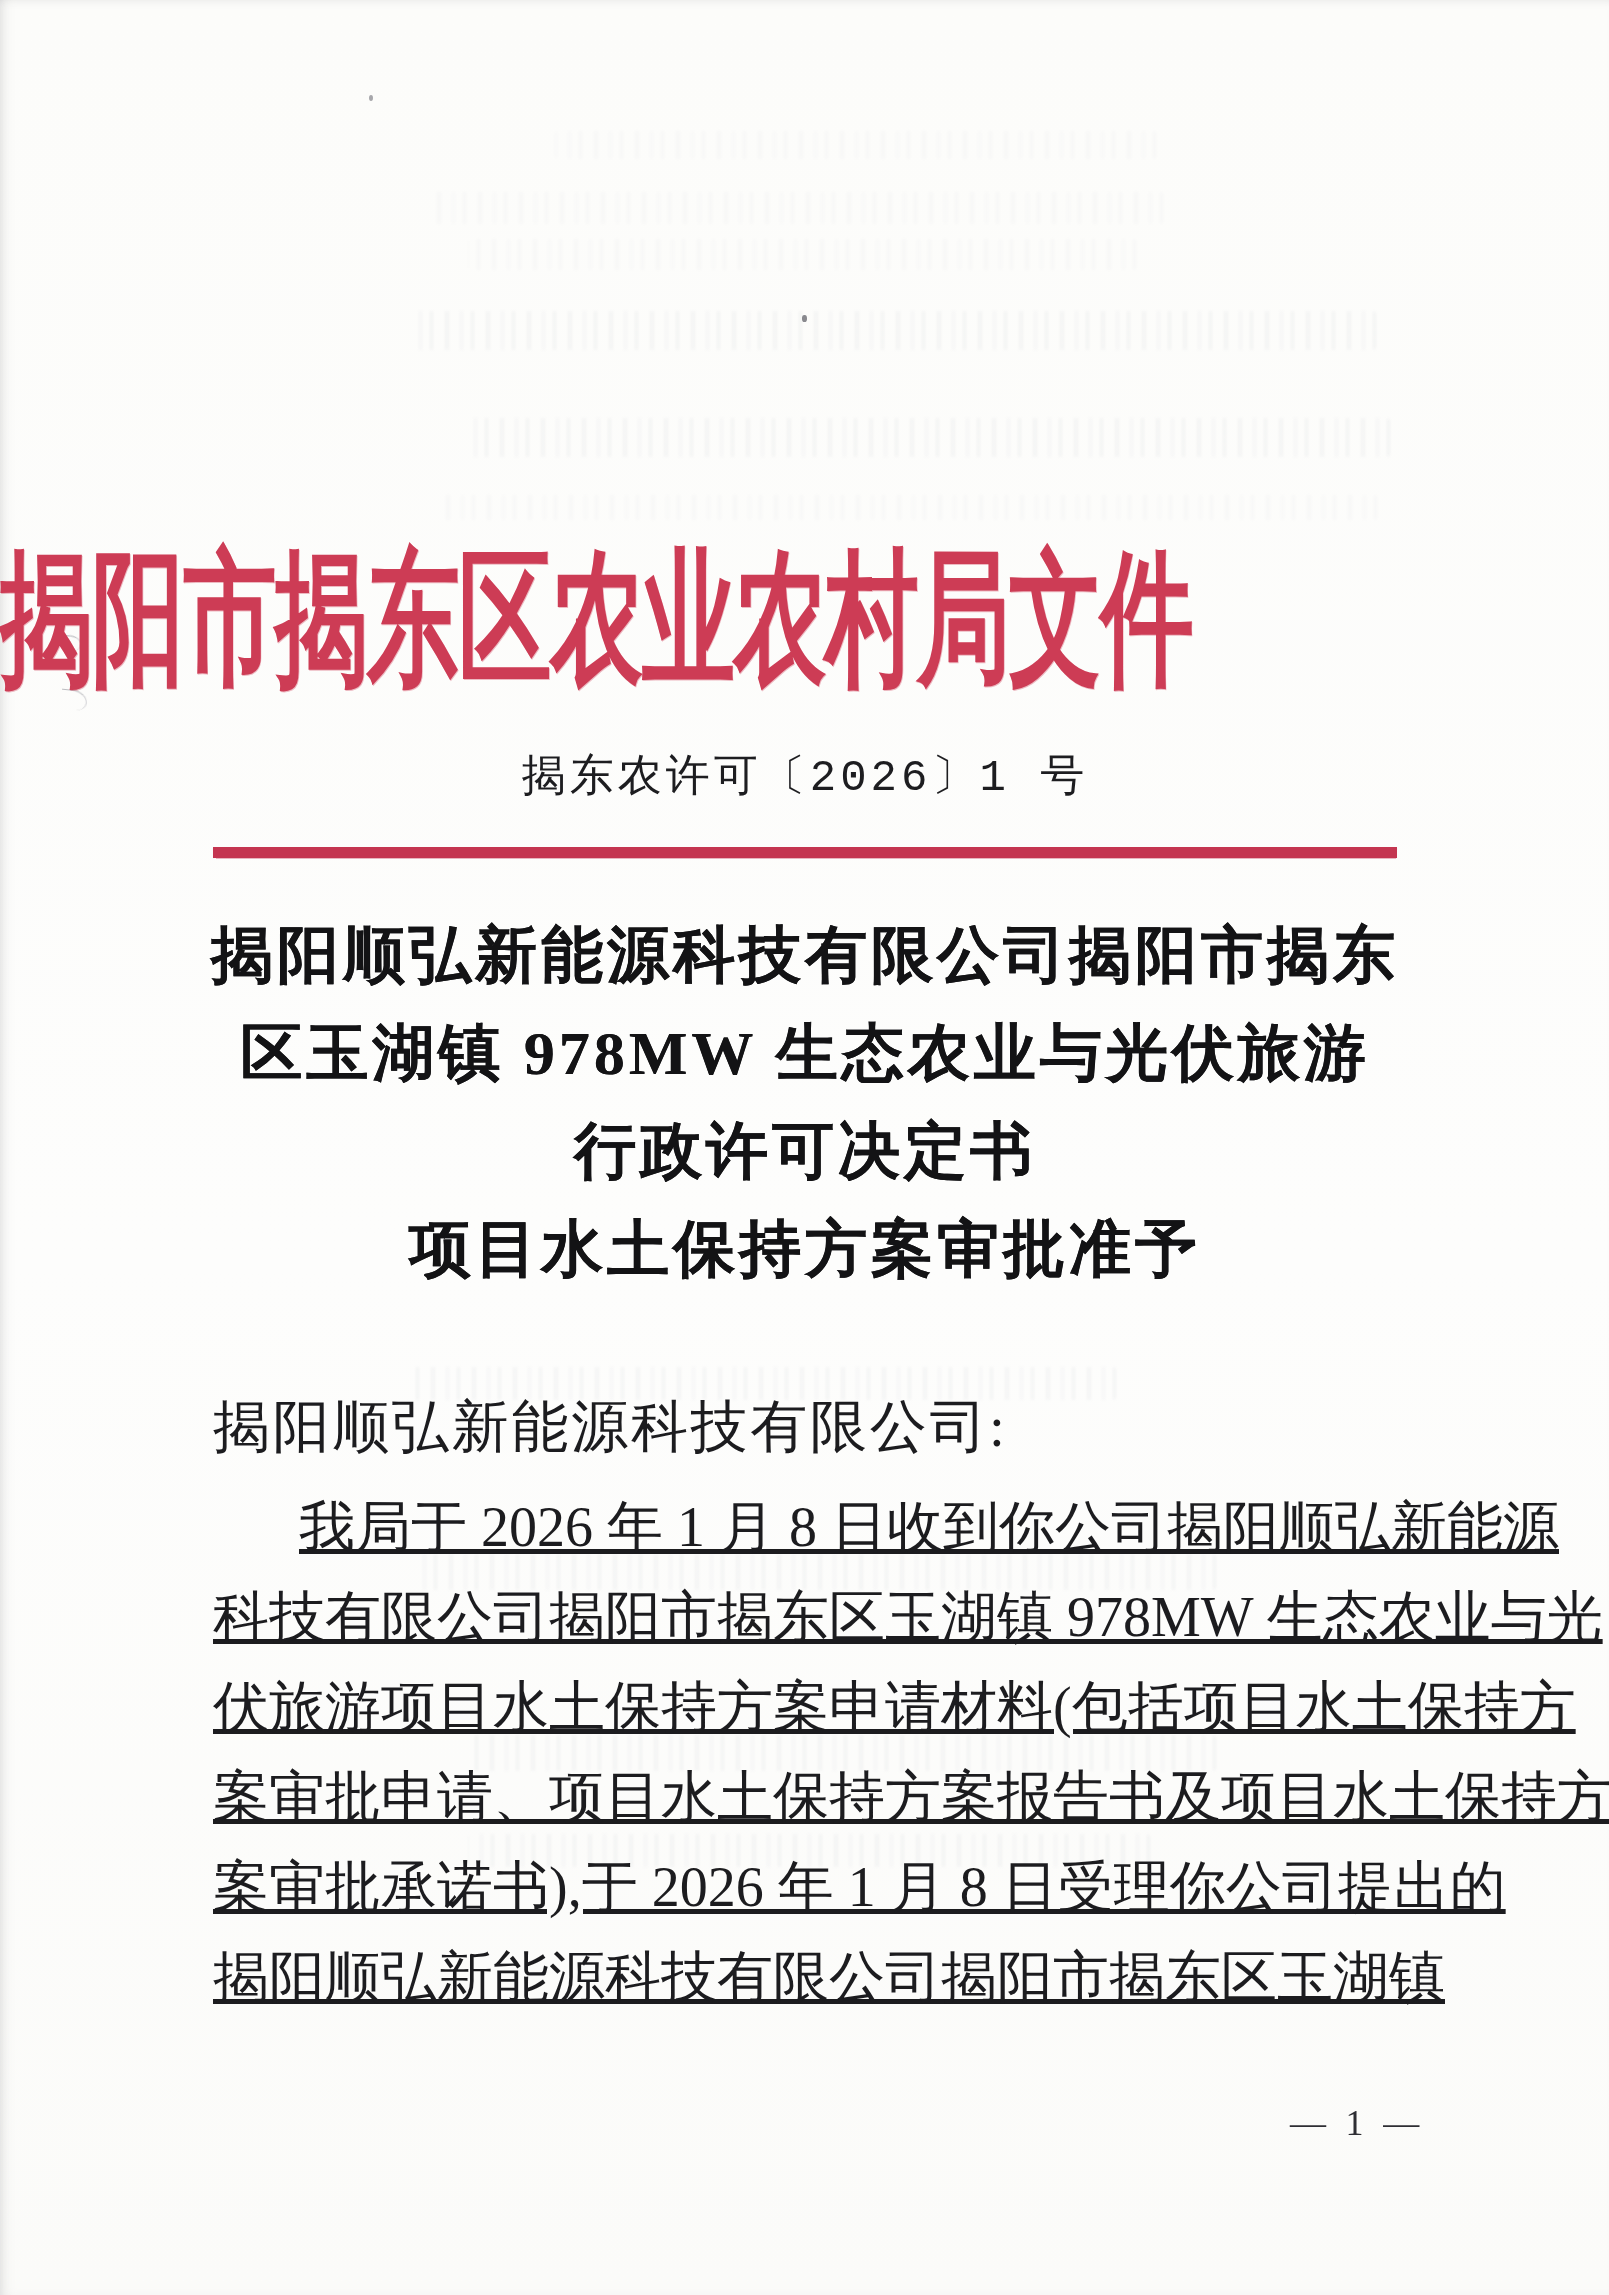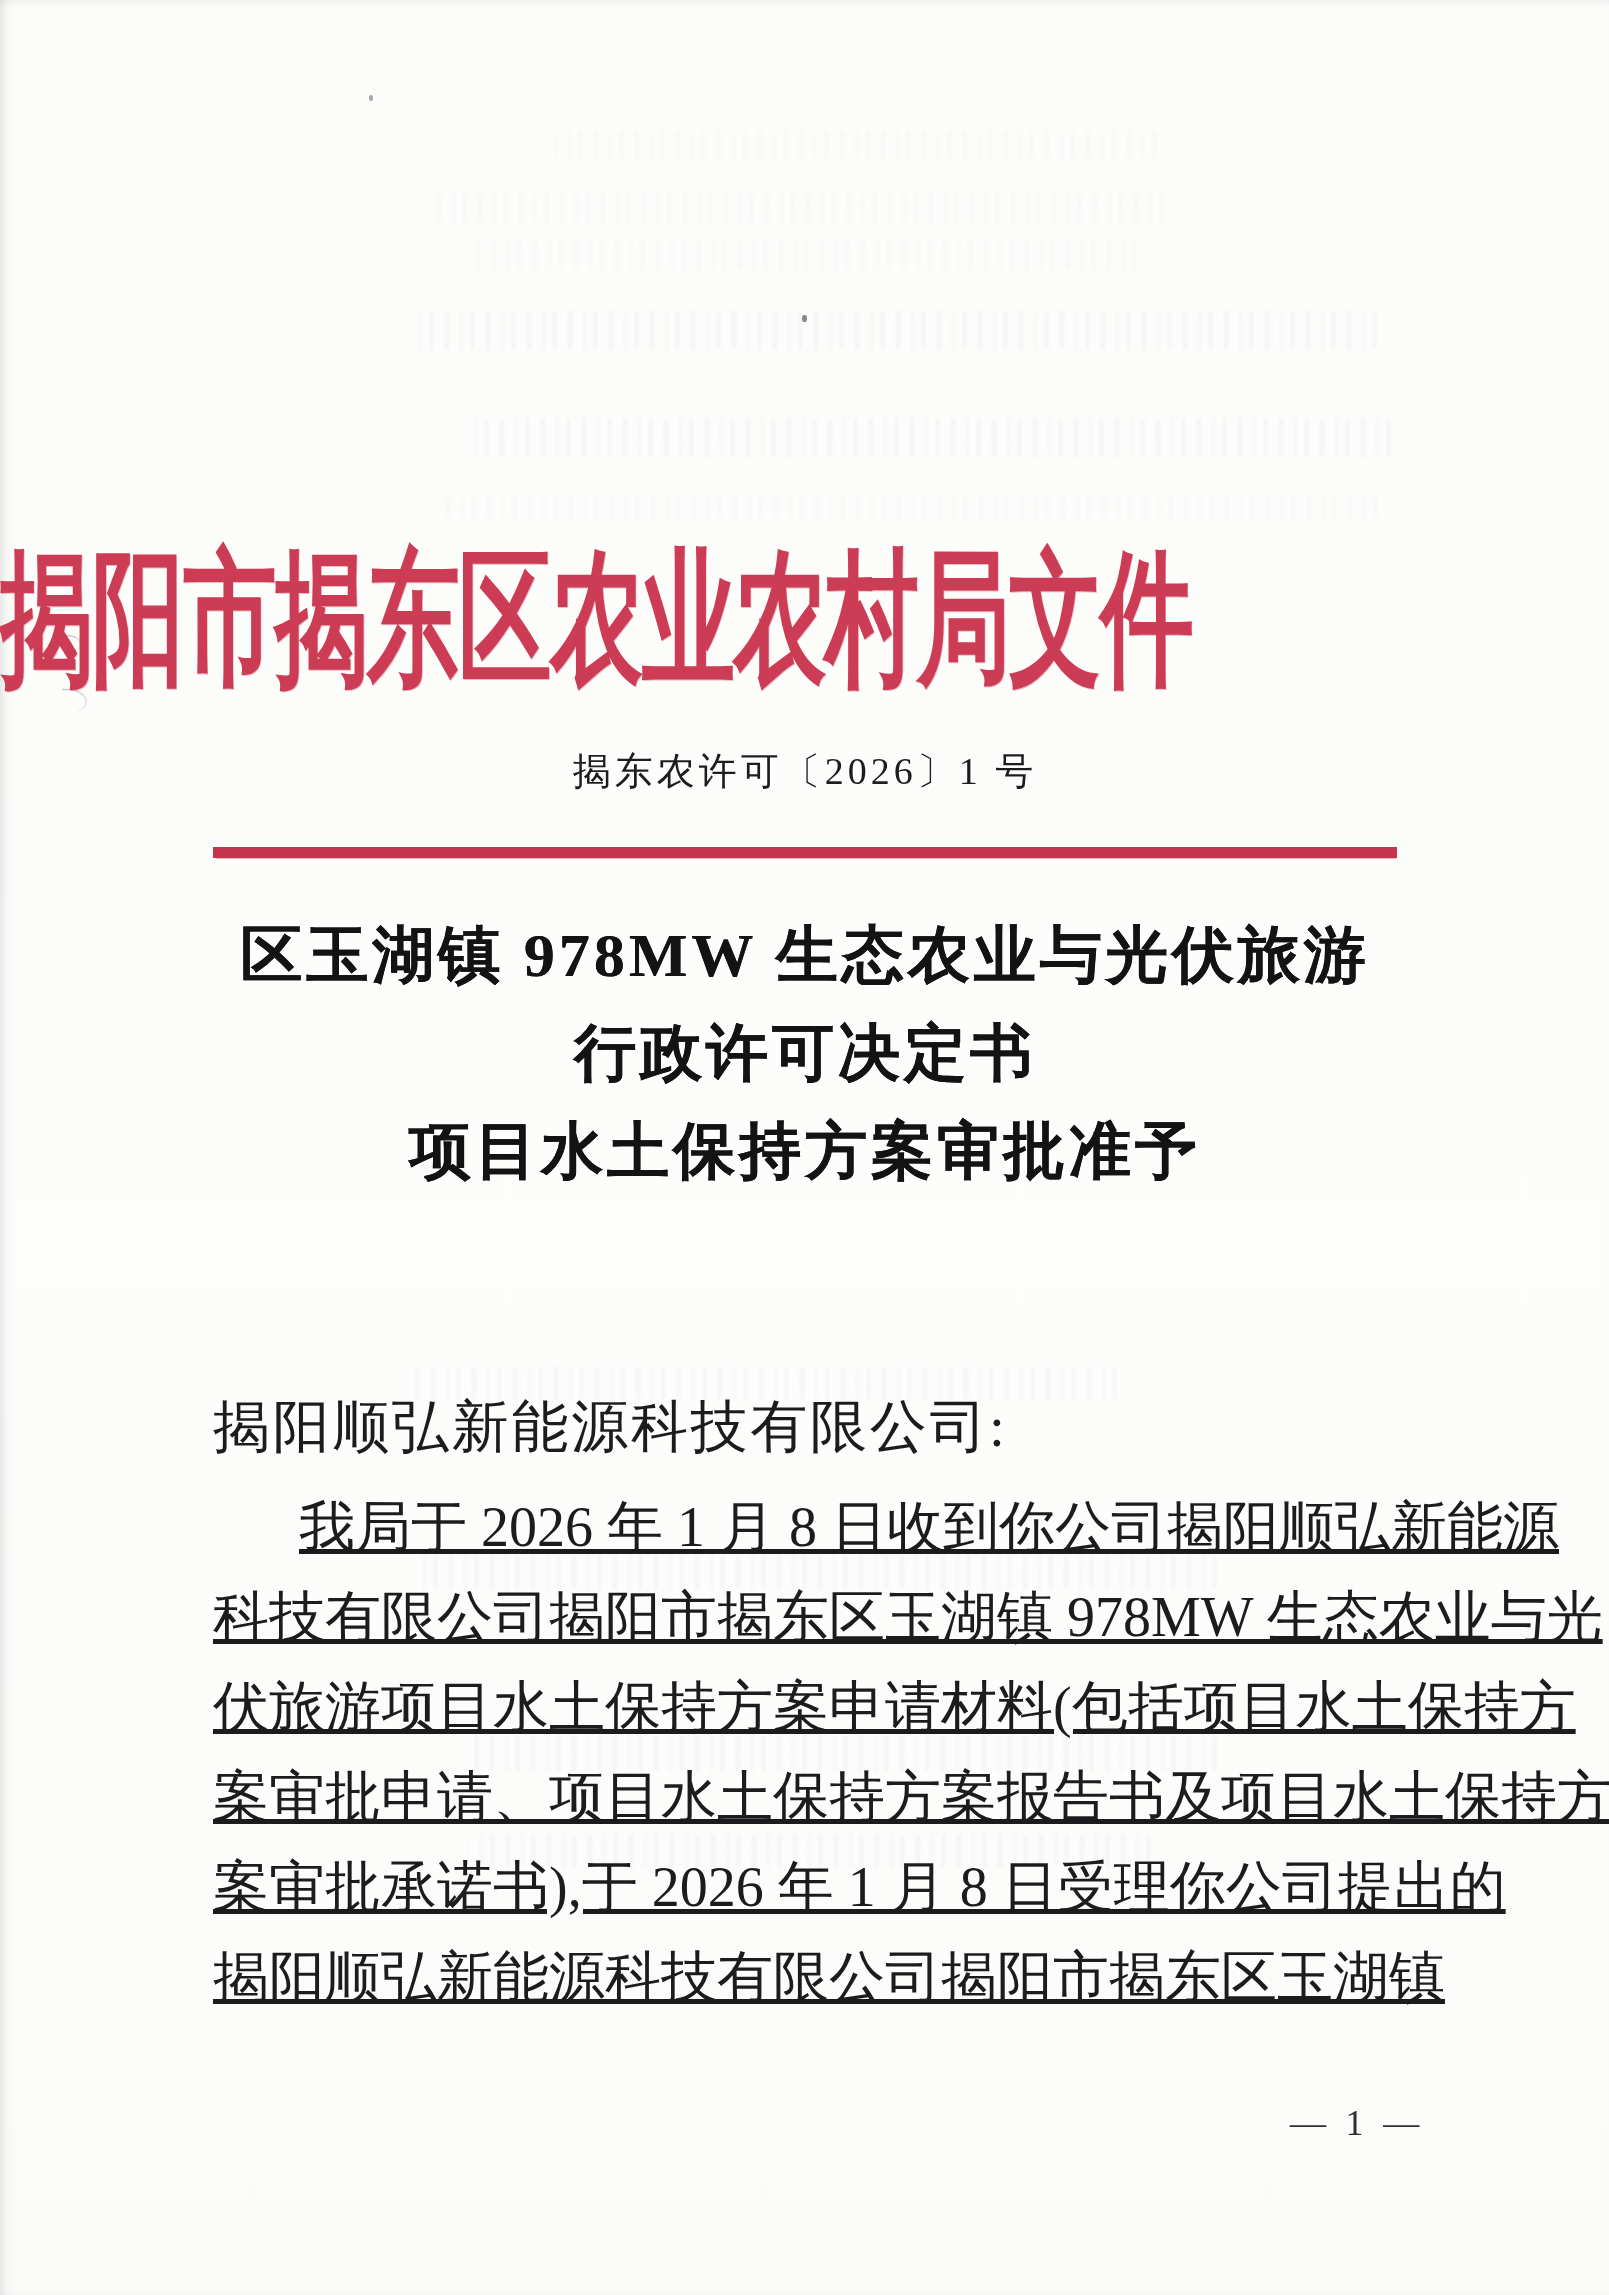--- a/index.html
+++ b/index.html
@@ -43,22 +43,23 @@
   }
   .header-title span{
     display:inline-block;
     font-size:93px;font-weight:bold;letter-spacing:-1.3px;
     transform:scaleY(1.58);transform-origin:top center;
     text-shadow:0.7px 0.7px 0 rgba(205,60,85,.35);
   }
 
   .doc-number{
     position:absolute;top:746px;left:0;width:100%;
-    text-align:center;font-size:38px;color:#1d1d20;
+    text-align:center;font-size:44px;color:#1d1d20;
     letter-spacing:4px;
+    font-family:Liberation Mono, monospace;
   }
 
   .red-rule{
     position:absolute;top:847px;left:213px;width:1184px;height:11.4px;
     box-shadow:0 0.7px 0.7px rgba(196,49,77,.35);
   }
 
   .doc-title{
     position:absolute;top:906px;left:0;width:100%;
     text-align:center;font-weight:bold;color:#131315;
@@ -110,20 +111,21 @@
 
   <div class="header-title">
     <span style="color:#cd3c55;">揭阳市揭东区农业农村局文件</span>
   </div>
 
   <div class="doc-number">揭东农许可〔2026〕1 号</div>
 
   <div class="red-rule" style="background:#c43550;"></div>
 
   <div class="doc-title">
+    <div>揭阳顺弘新能源科技有限公司揭阳市揭东</div>
     <div>区玉湖镇 978MW 生态农业与光伏旅游</div>
     <div>行政许可决定书</div>
     <div>项目水土保持方案审批准予</div>
   </div>
 
   <div class="salutation">揭阳顺弘新能源科技有限公司:</div>
 
   <div class="body-block">
     <div class="body-line indent">我局于 2026 年 1 月 8 日收到你公司揭阳顺弘新能源</div>
     <div class="body-line">科技有限公司揭阳市揭东区玉湖镇 978MW 生态农业与光</div>

